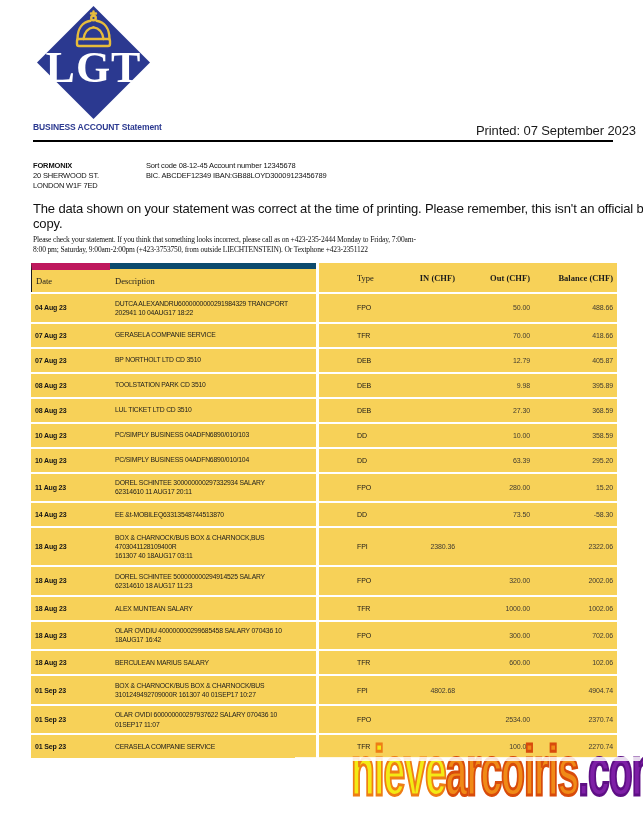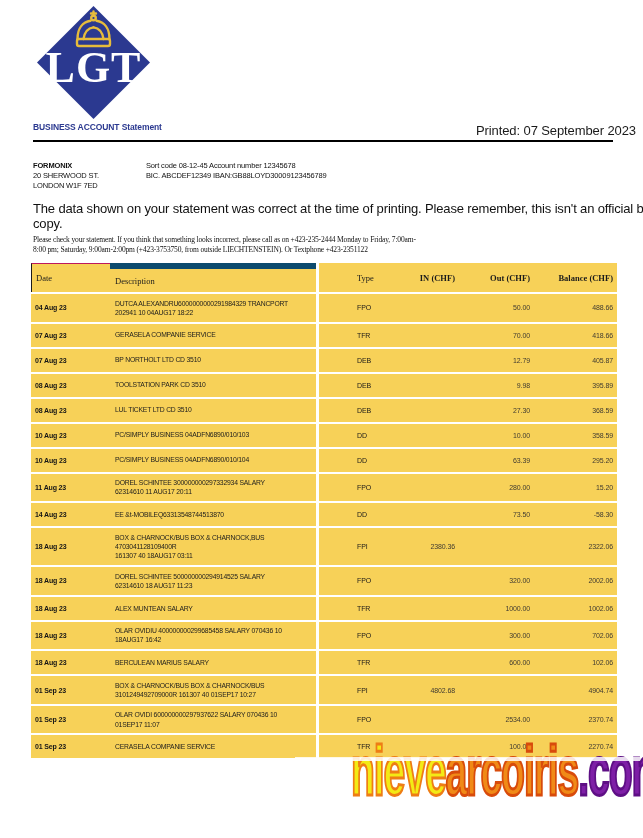--- a/index.html
+++ b/index.html
@@ -17,21 +17,21 @@
   .acct-right{position:absolute;left:146px;top:161px;font-size:7.5px;line-height:9.8px;letter-spacing:-0.15px;}
   .notice1{position:absolute;left:33px;top:201px;font-size:13px;letter-spacing:-0.15px;}
   .notice2{position:absolute;left:33px;top:235px;width:575px;font-size:7.5px;line-height:10px;
            letter-spacing:-0.15px;white-space:pre-line;font-family:Liberation Serif, serif;}
   
   .stmt-table{position:absolute;left:31px;top:263px;width:586px;}
   .t-row{display:grid;grid-template-columns:79px 206px 3px 88px 52px 75px 83px;margin-bottom:2px;}
   .t-row > div{background:#F7D158;display:flex;align-items:center;min-height:23px;box-sizing:border-box;}
   .t-row > .gap{background:transparent;}
   .head > div{min-height:29px;font-family:"Liberation Serif",serif;font-size:8.5px;color:#1b1b1b;}
-  .head .c-date{border-top:1px solid #be185d;border-left:1px solid #1b1b1b;}
+  .head .c-date{border-top:7px solid #be185d;border-left:1px solid #1b1b1b;}
   .head .c-desc{border-top:6px solid #0c4a6e;}
   .c-date{padding-left:4px;}
   .c-desc{padding-left:5px;}
   .c-type{padding-left:38px;}
   .c-in,.c-out,.c-bal{justify-content:flex-end;padding-right:4px;}
   .head .c-in,.head .c-out,.head .c-bal{justify-content:flex-end;font-weight:bold;}
   .body-row{font-size:7px;}
   .body-row > div{padding-top:4.5px;padding-bottom:4.5px;}
   .body-row .c-date{font-weight:bold;color:#161616;letter-spacing:-0.15px;}
   .body-row .c-desc{font-size:6.8px;letter-spacing:-0.2px;line-height:9.3px;white-space:pre-line;color:#1c1c1c;}

